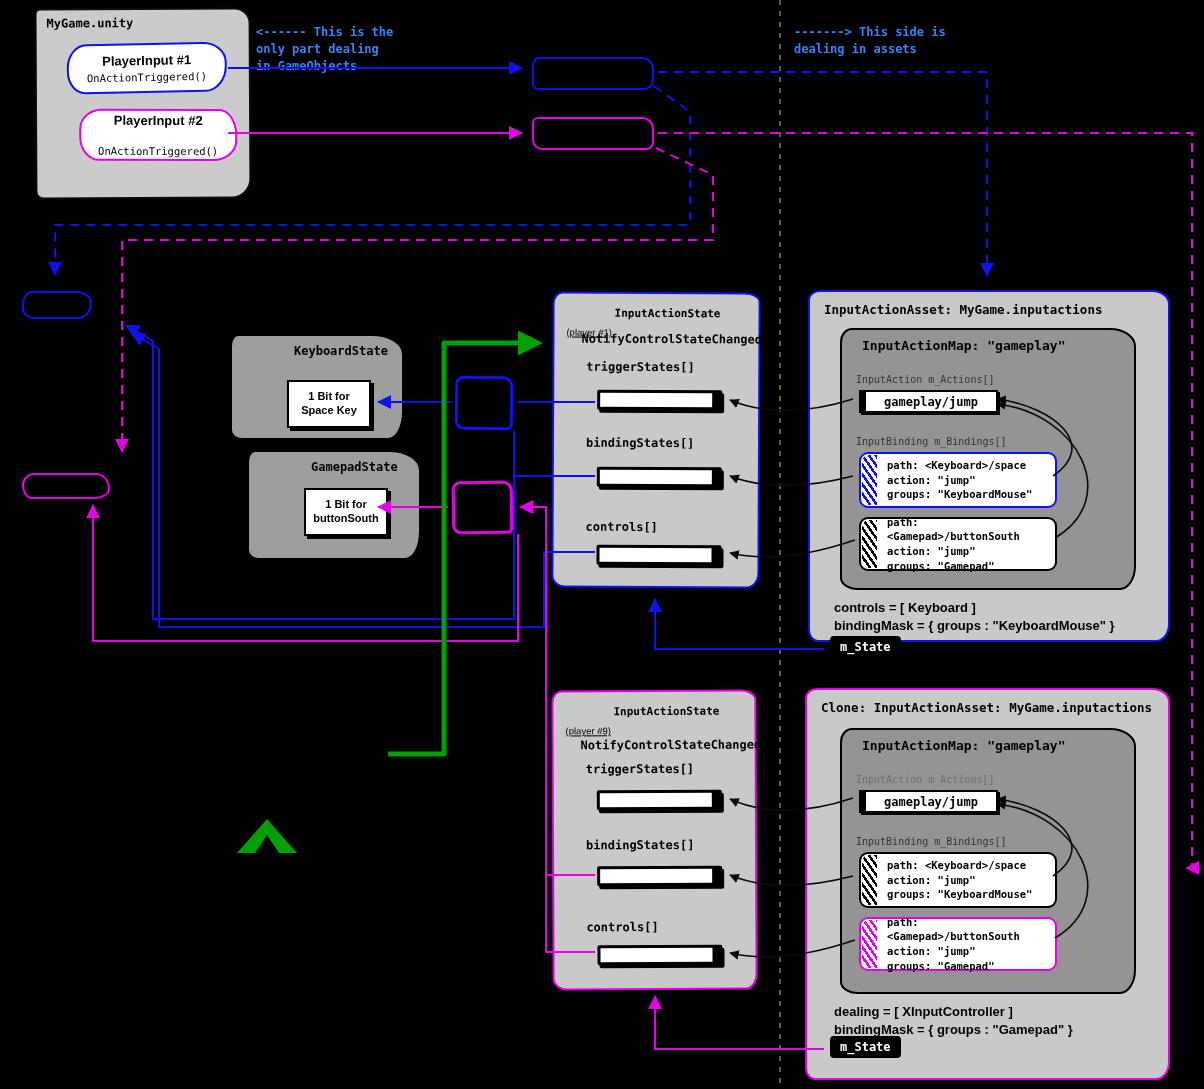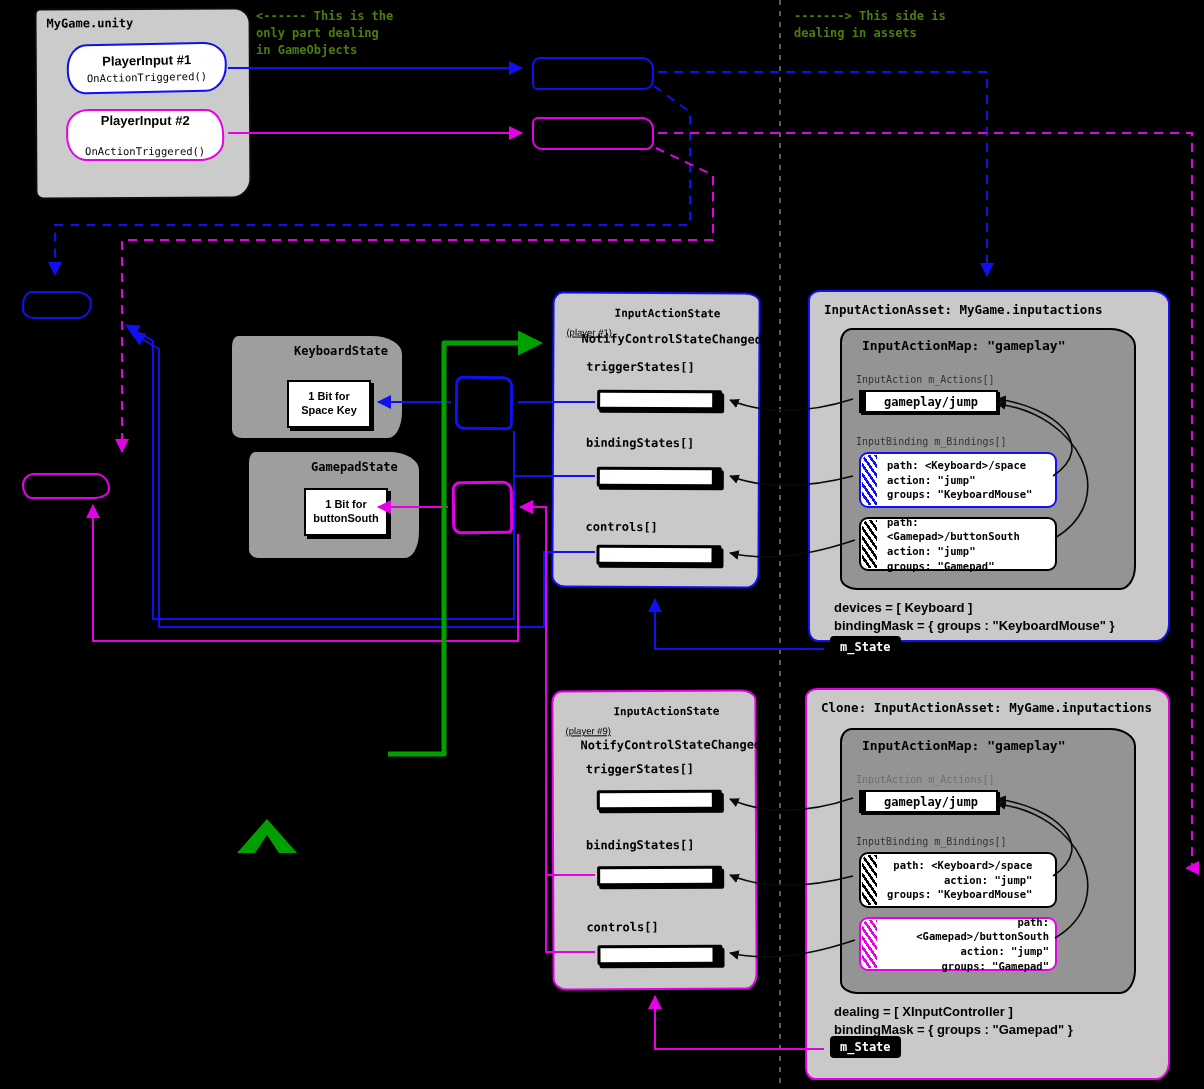--- a/index.html
+++ b/index.html
@@ -1,31 +1,31 @@
 <!DOCTYPE html>
 <html><head>
 <meta charset="utf-8">
 <style>
   html,body{margin:0;padding:0;background:#000;}
   .stage{position:relative;width:1204px;height:1089px;background:#000;overflow:hidden;
          font-family:"DejaVu Sans Mono",monospace;color:#000;}
   
-  .note{position:absolute;color:#4d7c0f;font:bold 12px "DejaVu Sans Mono",monospace;
-        white-space:pre-line;line-height:1.4;}
+  .note{position:absolute;color:#3b82f6;font:bold 12px "DejaVu Sans Mono",monospace;
+        white-space:pre-line;line-height:1.4;margin-top:16px;}
   
   .scene-box{position:absolute;left:35px;top:8px;width:212px;height:187px;background:#cbcbcb;
              border:2px solid #0c0c0c;border-radius:6px 16px 20px 8px;transform:rotate(-0.3deg);}
   .scene-title{position:absolute;left:10px;top:6px;font:bold 12px "DejaVu Sans Mono",monospace;}
   .pi{position:absolute;background:#fff;display:flex;flex-direction:column;align-items:center;
       justify-content:center;text-align:center;}
   .pi-name{font:bold 13px "Liberation Sans",sans-serif;}
   .pi-cb{font:10.5px "DejaVu Sans Mono",monospace;margin-top:3px;}
   .pi1{left:30px;top:33px;width:156px;height:46px;border:2px solid #1010f0;
        border-radius:20px 24px 22px 18px/24px 20px 26px 22px;transform:rotate(-0.8deg);}
-  .pi2{left:29px;top:99px;width:154px;height:48px;border:2px solid #e600e6;
+  .pi2{left:42px;top:99px;width:154px;height:48px;border:2px solid #e600e6;
        border-radius:22px 18px 24px 20px/20px 26px 20px 24px;transform:rotate(0.4deg);gap:14px;}
   
   .evt-box{position:absolute;background:#000;width:122px;height:33px;box-sizing:border-box;}
   .evt-blue{left:532px;top:57px;border:2.5px solid #1010f0;border-radius:8px 12px 10px 6px;}
   .evt-magenta{left:532px;top:117px;border:2.5px solid #e600e6;border-radius:6px 12px 8px 10px;}
   .pill{position:absolute;background:#000;box-sizing:border-box;}
   .pill-blue{left:22px;top:291px;width:70px;height:28px;border:2.5px solid #1010f0;
              border-radius:10px 16px 14px 12px/14px 12px 16px 10px;}
   .pill-magenta{left:22px;top:473px;width:88px;height:26px;border:2.5px solid #e600e6;
              border-radius:12px 14px 16px 10px/12px 16px 10px 14px;}
@@ -163,26 +163,26 @@
 action: "jump"
 groups: "KeyboardMouse"</div>
       </div>
       <div class="binding-box" style="top:187px;height:54px;border-color:#000;">
         <div class="hatch" style="background:repeating-linear-gradient(55deg,#000 0 2.5px,#fff 2.5px 5.5px);"></div>
         <div class="binding-text">path: &lt;Gamepad&gt;/buttonSouth
 action: "jump"
 groups: "Gamepad"</div>
       </div>
     </div>
-    <div class="dev-line" style="left:24px;top:308px;">devices = [ Keyboard ]</div>
+    <div class="dev-line" style="left:24px;top:308px;">controls = [ Keyboard ]</div>
     <div class="dev-line" style="left:24px;top:326px;">bindingMask = { groups : "KeyboardMouse" }</div>
   </div>
   <div class="mstate" style="left:830px;top:636px;">m_State</div>
 
-  <div class="asset-box asset-magenta" style="left:805px;top:688px;width:365px;height:392px;text-align:right;">
+  <div class="asset-box asset-magenta" style="left:805px;top:688px;width:365px;height:392px;">
     <div class="asset-title">Clone: InputActionAsset: MyGame.inputactions</div>
     <div class="map-box" style="left:33px;top:38px;width:292px;height:262px;">
       <div class="map-title">InputActionMap: "gameplay"</div>
       <div class="arr-note light" style="top:44px;">InputAction m_Actions[]</div>
       <div class="action-chip" style="top:60px;">gameplay/jump</div>
       <div class="arr-note" style="top:106px;">InputBinding m_Bindings[]</div>
       <div class="binding-box" style="top:122px;height:56px;border-color:#000;">
         <div class="hatch" style="background:repeating-linear-gradient(55deg,#000 0 2.5px,#fff 2.5px 5.5px);"></div>
         <div class="binding-text">path: &lt;Keyboard&gt;/space
 action: "jump"

